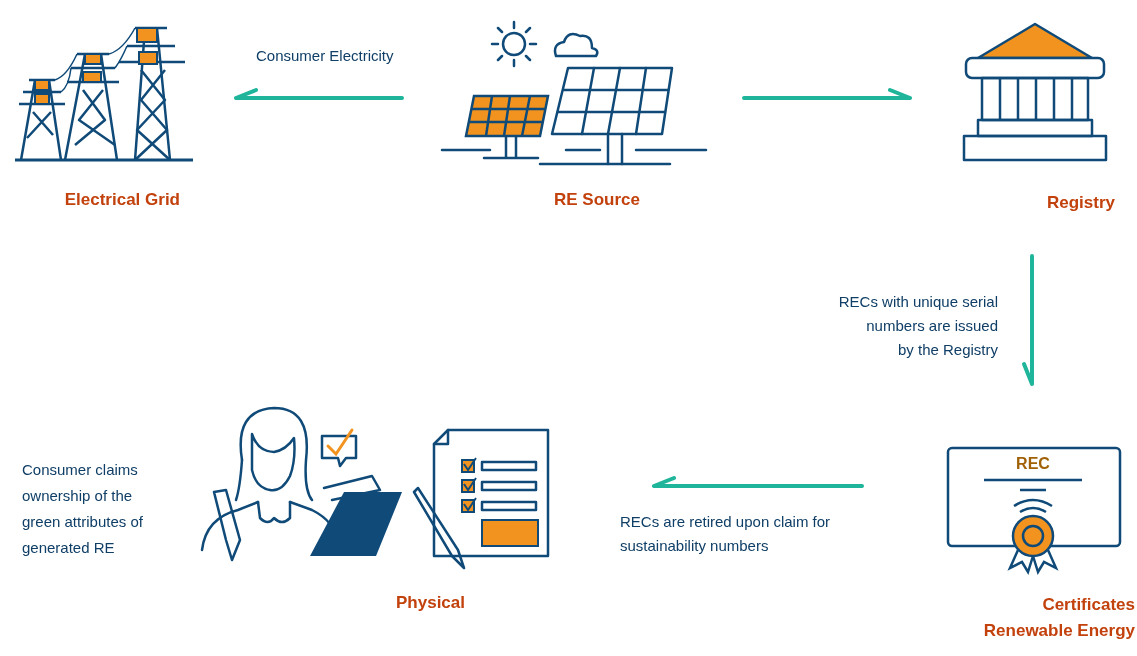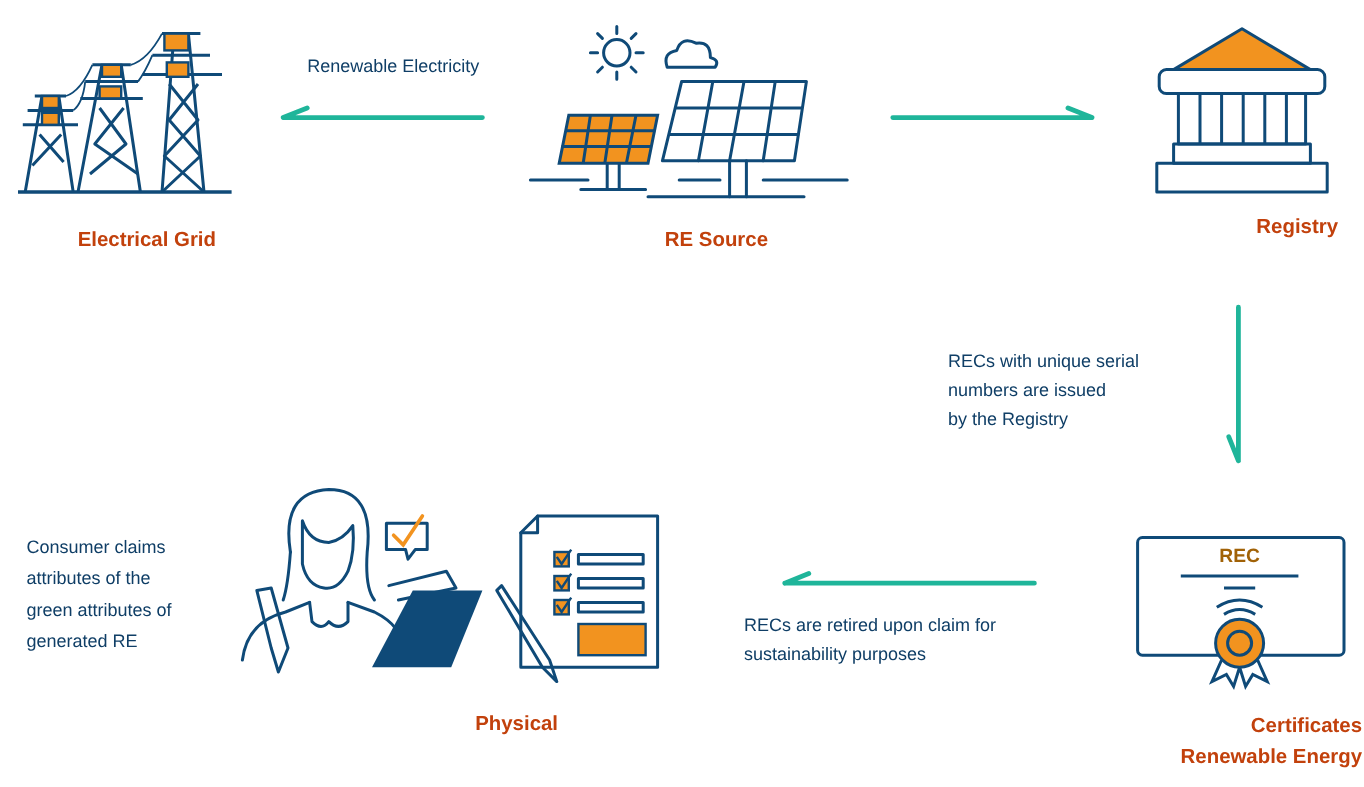--- a/index.html
+++ b/index.html
@@ -36,21 +36,21 @@
     <rect x="122" y="8" width="20" height="14"></rect>
     <rect x="124" y="32" width="18" height="12"></rect>
     <rect x="70" y="34" width="16" height="10"></rect>
     <rect x="68" y="52" width="18" height="10"></rect>
     <rect x="20" y="60" width="14" height="10"></rect>
     <rect x="20" y="74" width="14" height="10"></rect>
   </g>
 </svg>
 <div class="node-label" style="left:20px;top:190px;width:160px;">Electrical Grid</div>
 
-<div class="caption" style="left:256px;top:44px;">Renewable Electricity</div>
+<div class="caption" style="left:256px;top:44px;">Consumer Electricity</div>
 <svg width="170" height="20" style="left:232px;top:88px;">
   <path d="M170 10 L4 10 M4 10 L24 2" stroke="#1fb59a" stroke-width="4" fill="none" stroke-linecap="round"></path>
 </svg>
 
 <svg width="270" height="150" style="left:440px;top:18px;" viewBox="0 0 270 150">
   <g fill="none" stroke="#0f4a78" stroke-width="2.5" stroke-linecap="round" stroke-linejoin="round">
 
     <circle cx="74" cy="26" r="11"></circle>
     <path d="M74 4 L74 10 M74 42 L74 48 M52 26 L58 26 M90 26 L96 26 M58 10 L62 14 M86 38 L90 42 M90 10 L86 14 M62 38 L58 42"></path>
 
@@ -82,26 +82,26 @@
     <path d="M75 4 L132 38 L18 38 Z" fill="#f2931f"></path>
     <rect x="6" y="38" width="138" height="20" rx="6" fill="#ffffff"></rect>
     <g fill="none">
       <rect x="22" y="58" width="106" height="42"></rect>
       <path d="M40 58 L40 100 M58 58 L58 100 M76 58 L76 100 M94 58 L94 100 M112 58 L112 100"></path>
       <rect x="18" y="100" width="114" height="16"></rect>
       <rect x="4" y="116" width="142" height="24"></rect>
     </g>
   </g>
 </svg>
-<div class="node-label" style="left:955px;top:179px;width:160px;">Registry</div>
+<div class="node-label" style="left:955px;top:193px;width:160px;">Registry</div>
 
 <svg width="20" height="134" style="left:1022px;top:254px;">
   <path d="M10 2 L10 130 M10 130 L2 110" stroke="#1fb59a" stroke-width="4" fill="none" stroke-linecap="round"></path>
 </svg>
-<div class="caption" style="left:790px;top:290px;width:208px;text-align:left;">
+<div class="caption" style="left:790px;top:290px;width:208px;text-align:right;">
   <div>RECs with unique serial</div>
   <div>numbers are issued</div>
   <div>by the Registry</div>
 </div>
 
 <svg width="180" height="130" style="left:944px;top:446px;" viewBox="0 0 180 130">
   <g fill="none" stroke="#0f4a78" stroke-width="2.5">
     <rect x="4" y="2" width="172" height="98" rx="4"></rect>
     <path d="M40 34 L138 34 M76 44 L102 44"></path>
     <path d="M70 60 Q89 48 108 60 M76 66 Q89 58 102 66"></path>
@@ -114,21 +114,21 @@
 <div class="node-label" style="left:935px;top:592px;width:200px;line-height:26px;">
   <div>Certificates</div>
   <div>Renewable Energy</div>
 </div>
 
 <svg width="214" height="20" style="left:650px;top:476px;">
   <path d="M212 10 L4 10 M4 10 L24 2" stroke="#1fb59a" stroke-width="4" fill="none" stroke-linecap="round"></path>
 </svg>
 <div class="caption" style="left:620px;top:510px;width:280px;">
   <div>RECs are retired upon claim for</div>
-  <div>sustainability purposes</div>
+  <div>sustainability numbers</div>
 </div>
 
 <svg width="360" height="175" style="left:196px;top:400px;" viewBox="0 0 360 175">
   <g fill="none" stroke="#0f4a78" stroke-width="2.5" stroke-linecap="round" stroke-linejoin="round">
 
     <path d="M46 60 Q38 10 78 8 Q116 8 110 60 Q108 90 116 100"></path>
     <path d="M56 34 Q62 52 78 52 Q90 50 98 38 Q100 60 94 76 Q86 92 74 90 Q60 88 56 70 Z"></path>
     <path d="M46 60 Q44 88 40 100"></path>
 
     <path d="M6 150 Q10 118 42 110 L62 102 M94 102 L116 110 Q128 116 134 124"></path>
@@ -154,18 +154,18 @@
   <g stroke="#0f4a78" stroke-width="2">
     <rect x="266" y="60" width="12" height="12" fill="#f2931f"></rect>
     <rect x="266" y="80" width="12" height="12" fill="#f2931f"></rect>
     <rect x="266" y="100" width="12" height="12" fill="#f2931f"></rect>
     <rect x="286" y="120" width="56" height="26" fill="#f2931f"></rect>
   </g>
   <path d="M268 64 L272 70 L280 58 M268 84 L272 90 L280 78 M268 104 L272 110 L280 98" fill="none" stroke="#0f4a78" stroke-width="2"></path>
 </svg>
 <div class="node-label" style="left:305px;top:593px;width:160px;">Physical</div>
 
-<div class="caption" style="left:22px;top:444px;width:180px;line-height:26px;">
+<div class="caption" style="left:22px;top:457px;width:180px;line-height:26px;">
   <div>Consumer claims</div>
-  <div>attributes of the</div>
+  <div>ownership of the</div>
   <div>green attributes of</div>
   <div>generated RE</div>
 </div>
 
 </body></html>

